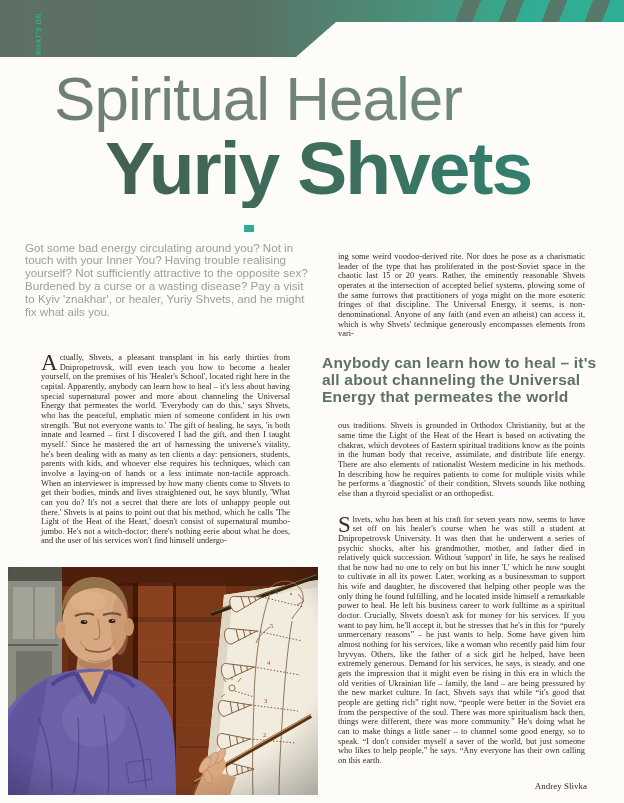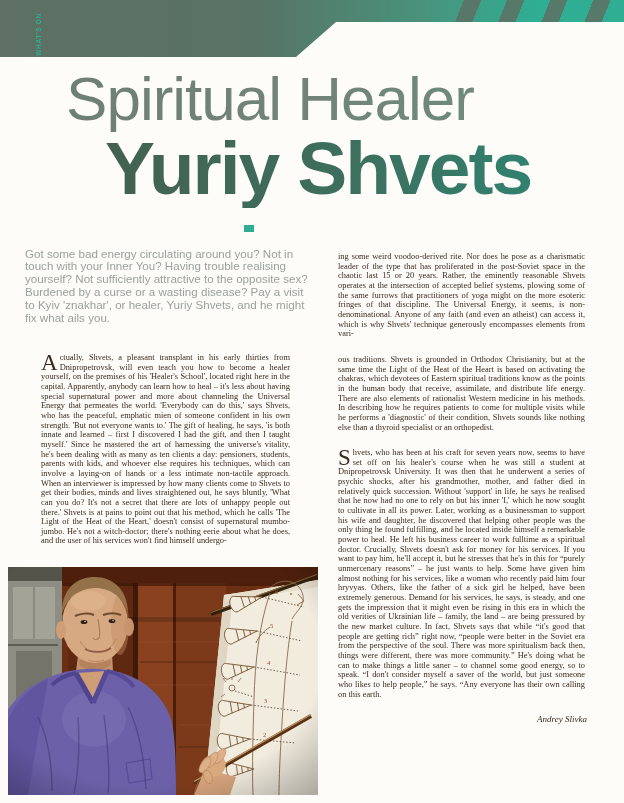--- a/index.html
+++ b/index.html
@@ -13,51 +13,51 @@
   .header-stripes { position:absolute; top:0; left:438px; width:186px; height:22px;
     background:repeating-linear-gradient(112deg,
       rgba(93,112,99,0) 0px, rgba(93,112,99,0) 24px,
       rgba(93,112,99,0.85) 24px, rgba(93,112,99,0.85) 40px); }
   .banner-title { position:absolute; left:57px; top:25px; font-size:21px; font-weight:400;
     color:#e4e9e5; letter-spacing:0.6px; }
   .vertical-label { position:absolute; left:35px; top:13px; font-size:6.5px; font-weight:bold;
     color:#2fae93; writing-mode:vertical-rl; transform:rotate(180deg); letter-spacing:0.7px; }
 
   
-  .title1 { position:absolute; top:66px; left:12px; width:516px; text-align:center;
+  .title1 { position:absolute; top:66px; left:0; width:516px; text-align:center;
     font-size:62px; line-height:66px; font-weight:400; letter-spacing:-1px; color:#73847a; }
   .title2 { position:absolute; top:128px; left:6px; width:624px; text-align:center;
     font-size:75px; line-height:80px; font-weight:bold; letter-spacing:-2px; color:#40705f; }
   @supports (-webkit-background-clip:text) {
     .title2 { background:linear-gradient(90deg,#44604f 12%,#3d6f5e 55%,#2f8573 92%);
       -webkit-background-clip:text; background-clip:text; -webkit-text-fill-color:transparent; }
     .title1 { background:linear-gradient(90deg,#6e8076 10%,#72847a 60%,#6d8a7d 95%);
       -webkit-background-clip:text; background-clip:text; -webkit-text-fill-color:transparent; }
   }
 
   .decor-mark { position:absolute; left:244px; top:225px; width:10px; height:7px; background:#2fae93; }
 
   
-  .standfirst { position:absolute; left:25px; top:236px; width:283px;
+  .standfirst { position:absolute; left:25px; top:230px; width:283px;
     font-size:11.6px; line-height:12.8px; color:#9aa19c; }
 
   
   .body-text { font-family:"Liberation Serif", serif; font-size:8.4px; line-height:9.65px;
     color:#3a2a1d; text-align:justify; }
   .body-text p { margin:16px; }
   .col-left-para { position:absolute; left:25px; top:337px; width:281px; }
   .col-right { position:absolute; left:322px; top:236px; width:279px; }
   .dropcap { float:left; font-family:"Liberation Serif", serif; font-size:23px; line-height:18px;
     padding:1px 2px 0 0; color:#3a2a1d; }
   .pullquote { margin:8px 0 9px 0; font-size:15.5px; line-height:16.8px; font-weight:bold;
     color:#5f7064; letter-spacing:0.2px; text-align:left; font-family:"Liberation Sans",sans-serif; }
   .para-follow { margin-top:0; }
   .para-new { margin-top:4px; }
   .byline { margin-top:7px; text-align:right; padding-right:14px;
-    font-family:"Liberation Serif", serif; font-style:italic; font-size:9px; color:#3a2a1d; }
+    font-family:"Liberation Serif", serif; font-size:9px; color:#3a2a1d; }
 
   
   .photo { position:absolute; left:8px; top:567px; width:310px; height:228px; }
   .photo svg { display:block; }
 </style>
 </head>
 <body>
 
 <div class="page">
 
@@ -72,20 +72,21 @@
   <div class="decor-mark"></div>
 
   <p class="standfirst">Got some bad energy circulating around you? Not in touch with your Inner You? Having trouble realising yourself? Not sufficiently attractive to the opposite sex? Burdened by a curse or a wasting disease? Pay a visit to Kyiv 'znakhar', or healer, Yuriy Shvets, and he might fix what ails you.</p>
 
   <div class="col-left-para body-text">
     <p><span class="dropcap">A</span><span>ctually, Shvets, a pleasant transplant in his early thirties from Dnipropetrovsk, will even teach you how to become a healer yourself, on the premises of his 'Healer's School', located right here in the capital. Apparently, anybody can learn how to heal – it's less about having special supernatural power and more about channeling the Universal Energy that permeates the world. 'Everybody can do this,' says Shvets, who has the peaceful, emphatic mien of someone confident in his own strength. 'But not everyone wants to.' The gift of healing, he says, 'is both innate and learned – first I discovered I had the gift, and then I taught myself.' Since he mastered the art of harnessing the universe's vitality, he's been dealing with as many as ten clients a day: pensioners, students, parents with kids, and whoever else requires his techniques, which can involve a laying-on of hands or a less intimate non-tactile approach. When an interviewer is impressed by how many clients come to Shvets to get their bodies, minds and lives straightened out, he says bluntly, 'What can you do? It's not a secret that there are lots of unhappy people out there.' Shvets is at pains to point out that his method, which he calls 'The Light of the Heat of the Heart,' doesn't consist of supernatural mumbo-jumbo. He's not a witch-doctor; there's nothing eerie about what he does, and the user of his services won't find himself undergo-</span></p>
   </div>
 
   <div class="col-right body-text">
     <p class="para-follow">ing some weird voodoo-derived rite. Nor does he pose as a charismatic leader of the type that has proliferated in the post-Soviet space in the chaotic last 15 or 20 years. Rather, the eminently reasonable Shvets operates at the intersection of accepted belief systems, plowing some of the same furrows that practitioners of yoga might on the more esoteric fringes of that discipline. The Universal Energy, it seems, is non-denominational. Anyone of any faith (and even an atheist) can access it, which is why Shvets' technique generously encompasses elements from vari-</p>
+    <h2 class="pullquote">Anybody can learn how to heal – it's all about channeling the Universal Energy that permeates the world</h2>
     <p class="para-follow">ous traditions. Shvets is grounded in Orthodox Christianity, but at the same time the Light of the Heat of the Heart is based on activating the chakras, which devotees of Eastern spiritual traditions know as the points in the human body that receive, assimilate, and distribute life energy. There are also elements of rationalist Western medicine in his methods. In describing how he requires patients to come for multiple visits while he performs a 'diagnostic' of their condition, Shvets sounds like nothing else than a thyroid specialist or an orthopedist.</p>
     <p class="para-new"><span class="dropcap">S</span><span>hvets, who has been at his craft for seven years now, seems to have set off on his healer's course when he was still a student at Dnipropetrovsk University. It was then that he underwent a series of psychic shocks, after his grandmother, mother, and father died in relatively quick succession. Without 'support' in life, he says he realised that he now had no one to rely on but his inner 'I,' which he now sought to cultivate in all its power. Later, working as a businessman to support his wife and daughter, he discovered that helping other people was the only thing he found fulfilling, and he located inside himself a remarkable power to heal. He left his business career to work fulltime as a spiritual doctor. Crucially, Shvets doesn't ask for money for his services. If you want to pay him, he'll accept it, but he stresses that he's in this for “purely unmercenary reasons” – he just wants to help. Some have given him almost nothing for his services, like a woman who recently paid him four hryvyas. Others, like the father of a sick girl he helped, have been extremely generous. Demand for his services, he says, is steady, and one gets the impression that it might even be rising in this era in which the old verities of Ukrainian life – family, the land – are being pressured by the new market culture. In fact, Shvets says that while “it's good that people are getting rich” right now, “people were better in the Soviet era from the perspective of the soul. There was more spiritualism back then, things were different, there was more community.” He's doing what he can to make things a little saner – to channel some good energy, so to speak. “I don't consider myself a saver of the world, but just someone who likes to help people,” he says. “Any everyone has their own calling on this earth.</span></p>
     <div class="byline">Andrey Slivka</div>
   </div>
 
   <div class="photo">
     <svg viewBox="0 0 310 228" width="310" height="228" xmlns="http://www.w3.org/2000/svg">
       <defs>
         <radialGradient id="vig" cx="45%" cy="40%" r="80%">
           <stop offset="0%" stop-color="rgba(0,0,0,0)"></stop>

